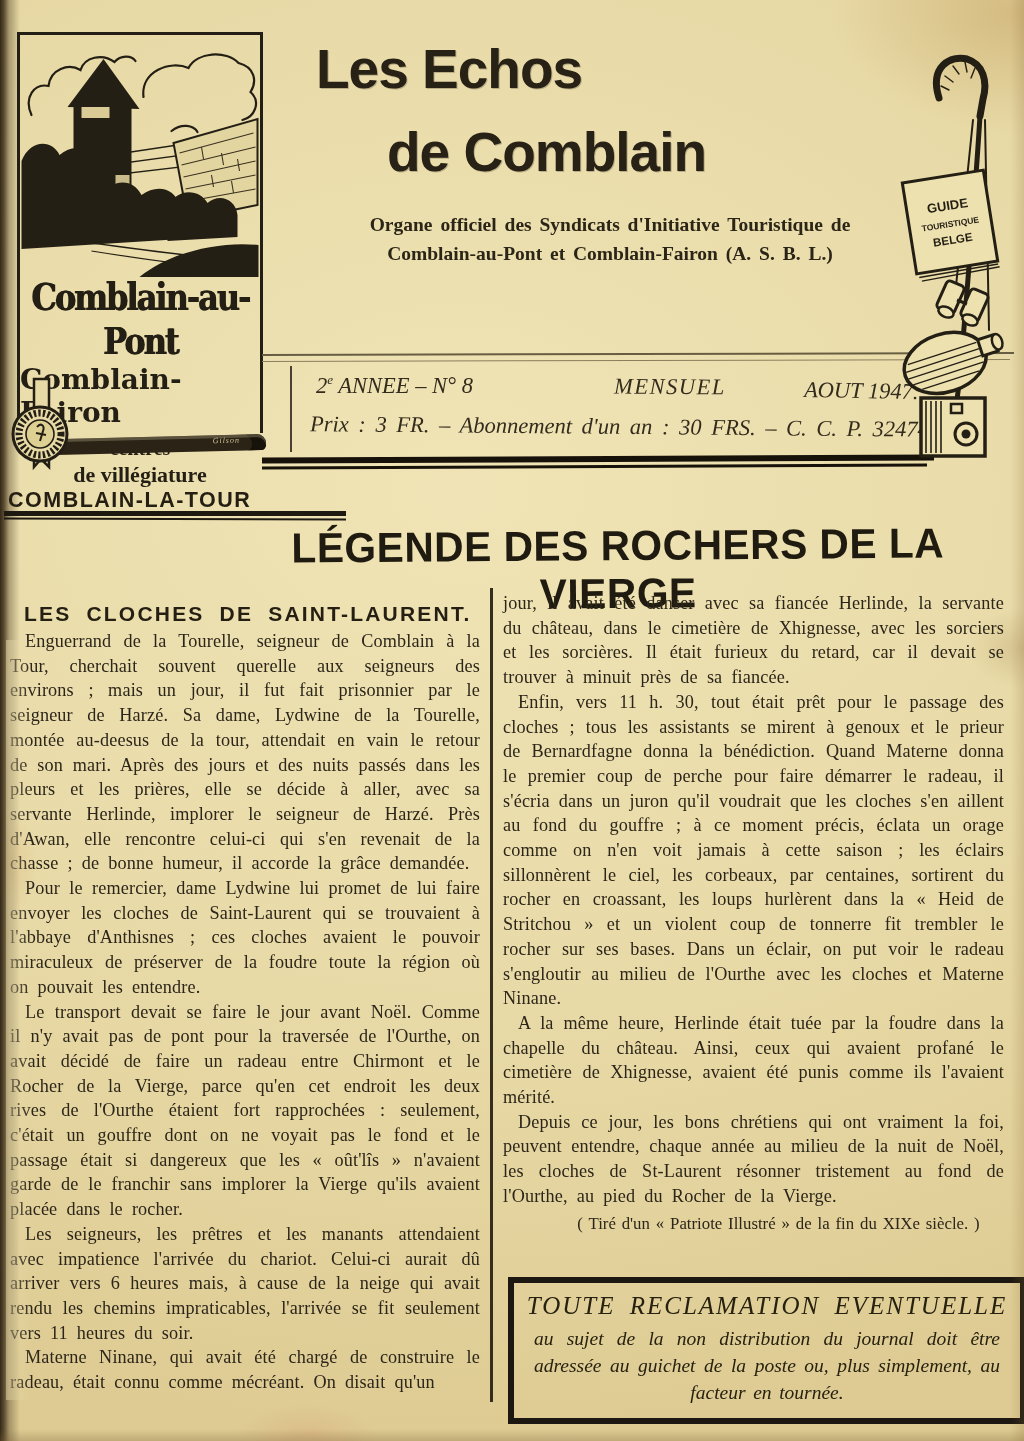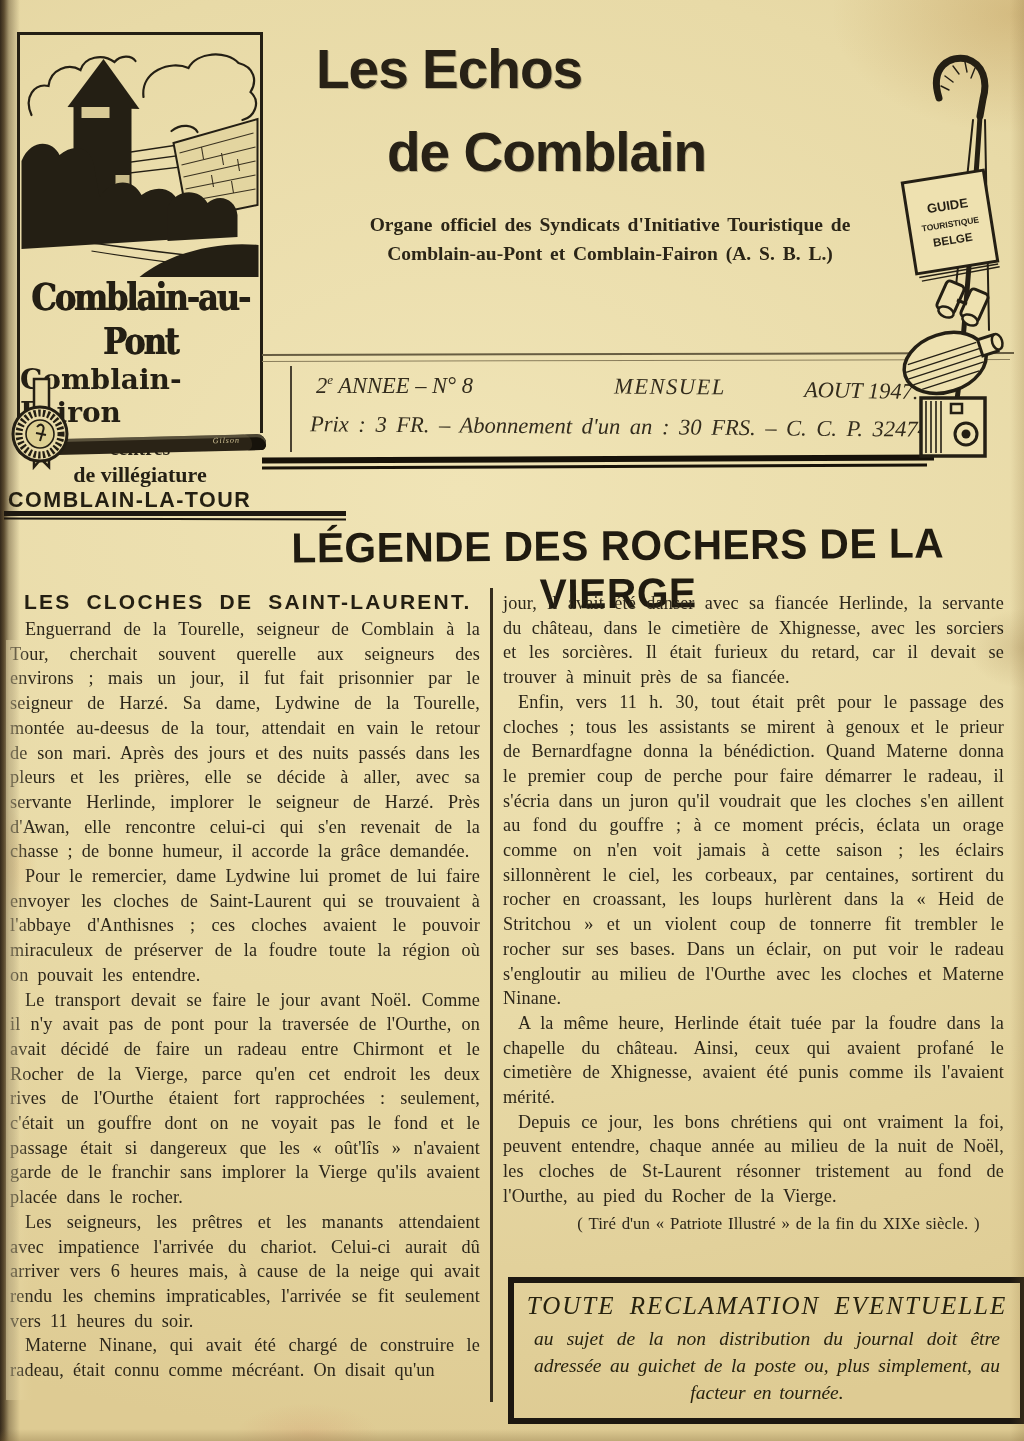--- a/index.html
+++ b/index.html
@@ -68,21 +68,21 @@
     font-weight:700;font-size:21.5px;letter-spacing:1.5px;color:#241f12;}
   .secline{position:absolute;left:4px;top:511px;width:342px;}
   .secline .a{height:4.5px;background:#1d1810;}
   .secline .b{height:2px;background:#1d1810;margin-top:2.5px;transform:rotate(.2deg);}
   .headline{position:absolute;left:212px;top:522px;width:812px;text-align:center;
     font-family:"Liberation Sans",sans-serif;font-weight:700;font-size:42px;letter-spacing:.5px;
     color:#201b10;transform:rotate(-.45deg) scaleX(.97);}
 
   
   .col{position:absolute;top:590px;}
-  .col-left{left:10px;width:470px;}
+  .col-left{left:10px;width:470px;margin-top:12px;}
   .col-right{left:503px;top:591px;width:501px;}
   .subhead{margin:0 0 3px 14px;font-family:"Liberation Sans",sans-serif;font-weight:700;
     font-size:21px;letter-spacing:2.2px;word-spacing:7px;color:#241f12;}
   .col p{margin:0;font-size:18.2px;line-height:24.7px;text-align:justify;text-indent:15px;
     word-spacing:.24em;letter-spacing:.15px;color:#2c261a;hyphens:auto;}
   .col p.noindent{text-indent:0;}
   .attribution{margin-top:5px;padding-left:50px;text-align:center;font-size:16.8px;
     word-spacing:.1em;color:#2c261a;}
   .divider{position:absolute;left:490px;top:588px;width:2.5px;height:814px;background:#352d1d;}
   .fadeL{position:absolute;left:6px;top:640px;width:26px;height:760px;pointer-events:none;

